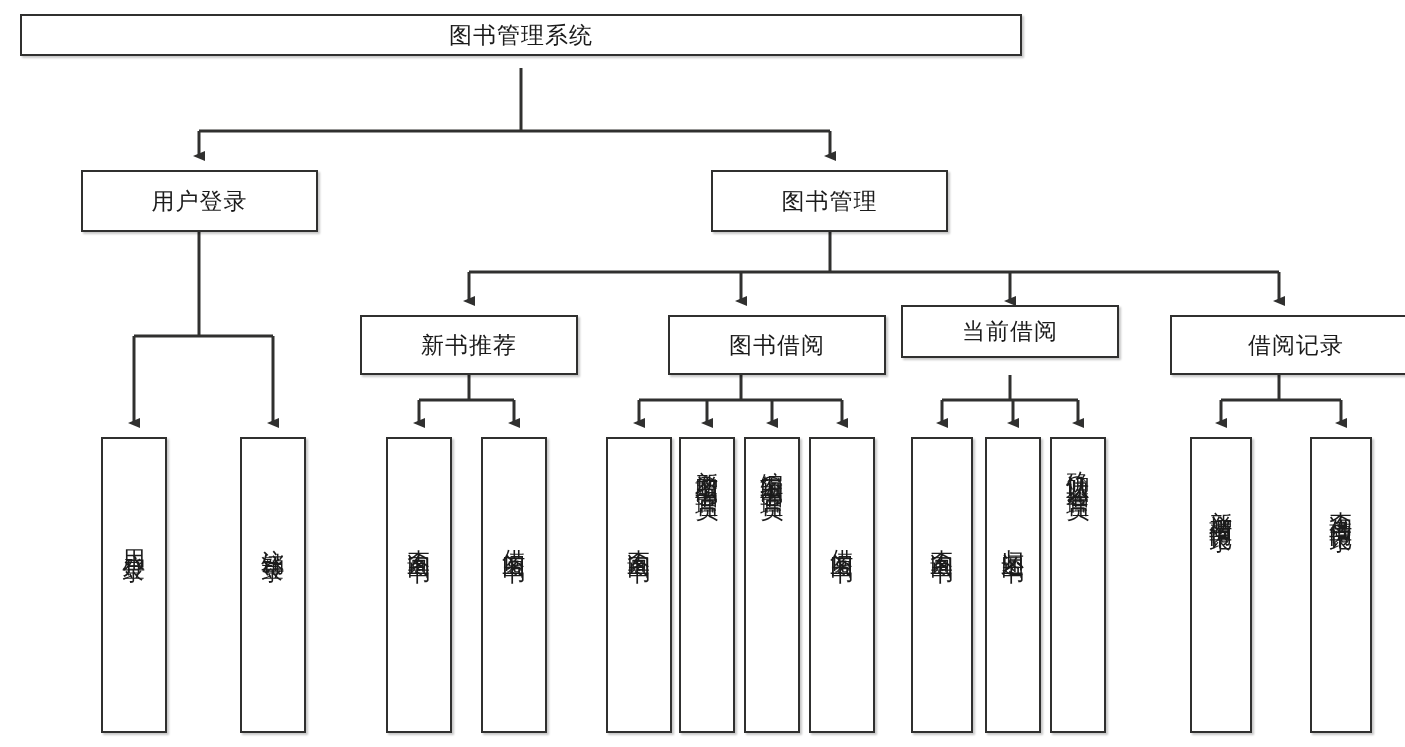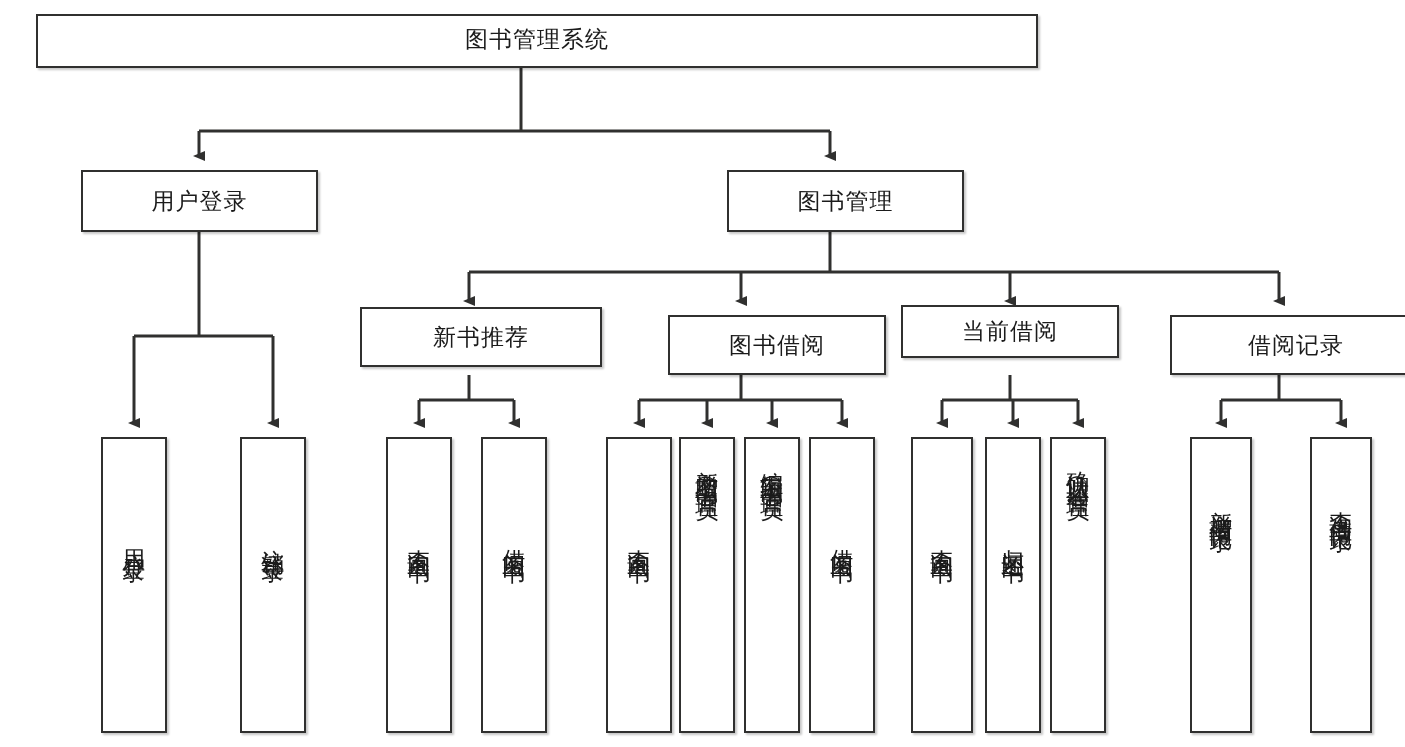--- a/index.html
+++ b/index.html
@@ -124,32 +124,32 @@
       <path d="M1013,400 L1013,423" marker-end="url(#arrow)"></path>
       <path d="M1078,400 L1078,423" marker-end="url(#arrow)"></path>
 
       <path d="M1279,375 L1279,400"></path>
       <path d="M1221,400 L1341,400"></path>
       <path d="M1221,400 L1221,423" marker-end="url(#arrow)"></path>
       <path d="M1341,400 L1341,423" marker-end="url(#arrow)"></path>
     </g>
   </svg>
 
-  <div class="node" style="left:36px; top:14px; width:1002px; height:54px;font-family:Liberation Mono, monospace;">
+  <div class="node" style="left:20px; top:14px; width:1002px; height:42px;">
     <span class="label">图书管理系统</span>
   </div>
 
   <div class="node" style="left:81px; top:170px; width:237px; height:62px;">
     <span class="label">用户登录</span>
   </div>
-  <div class="node" style="left:711px; top:170px; width:237px; height:62px;margin-left:16px;">
+  <div class="node" style="left:711px; top:170px; width:237px; height:62px;">
     <span class="label">图书管理</span>
   </div>
 
-  <div class="node" style="left:360px; top:307px; width:242px; height:60px;">
+  <div class="node" style="left:360px; top:315px; width:218px; height:60px;">
     <span class="label">新书推荐</span>
   </div>
   <div class="node" style="left:668px; top:315px; width:218px; height:60px;">
     <span class="label">图书借阅</span>
   </div>
   <div class="node" style="left:901px; top:305px; width:218px; height:53px;">
     <span class="label">当前借阅</span>
   </div>
   <div class="node" style="left:1170px; top:315px; width:252px; height:60px;">
     <span class="label">借阅记录</span>

